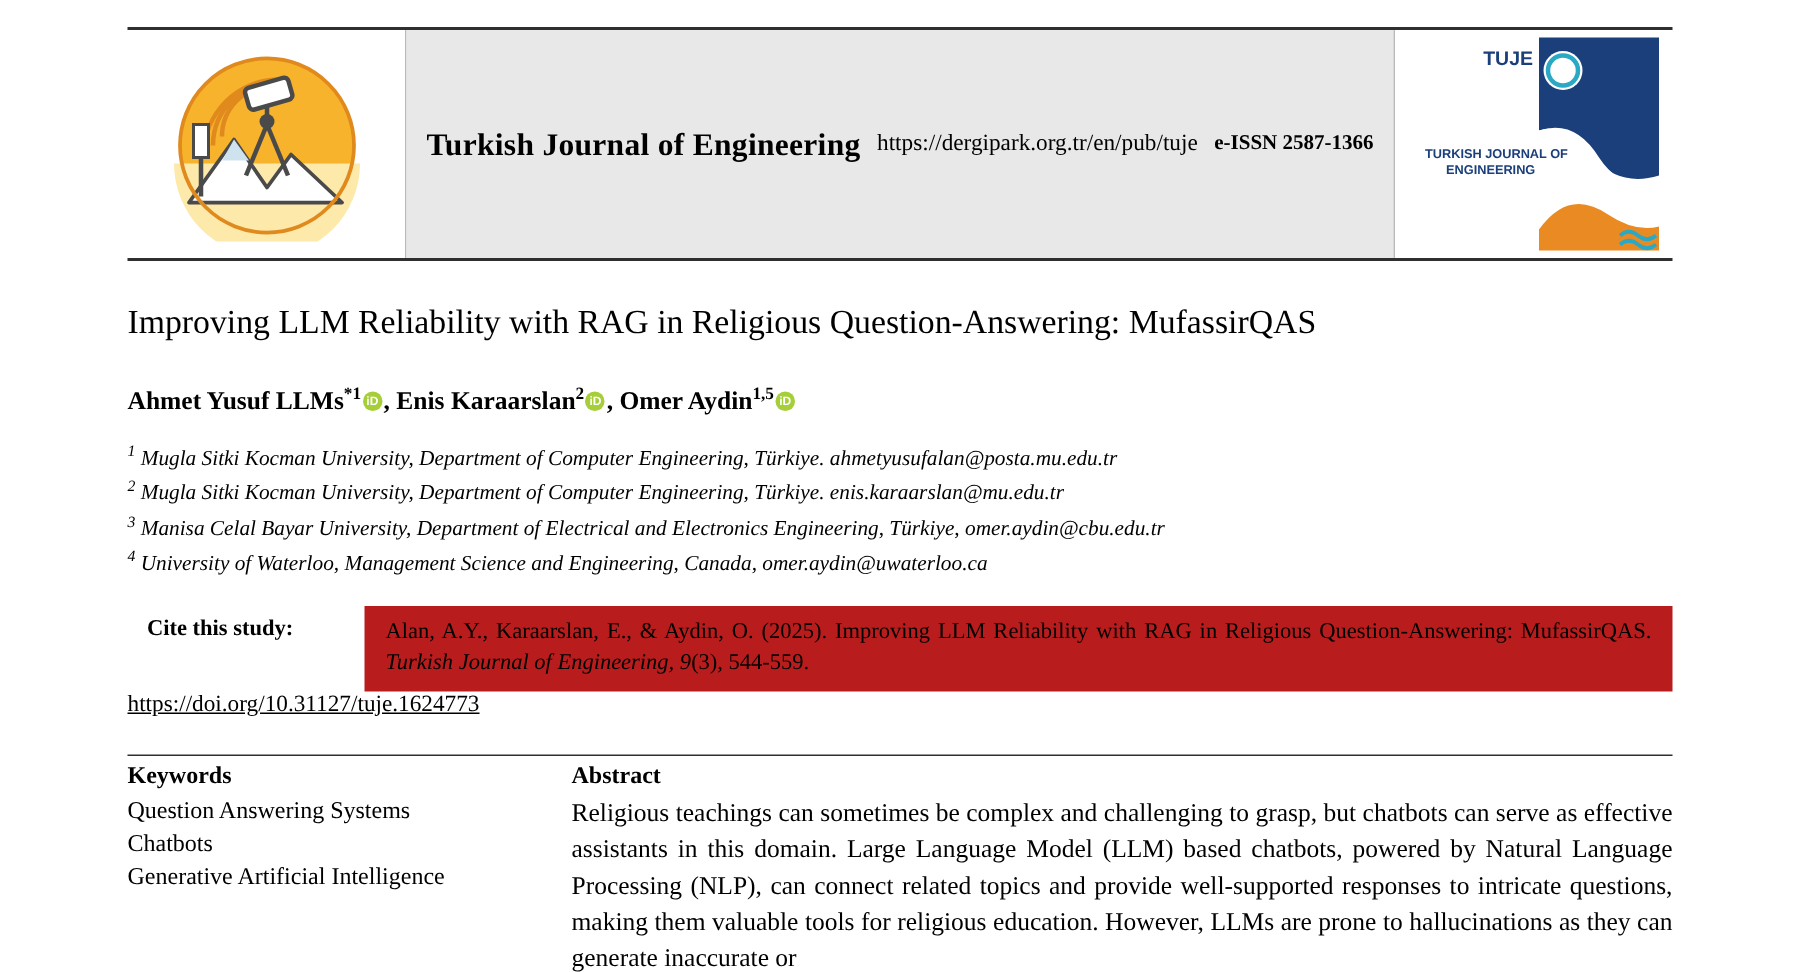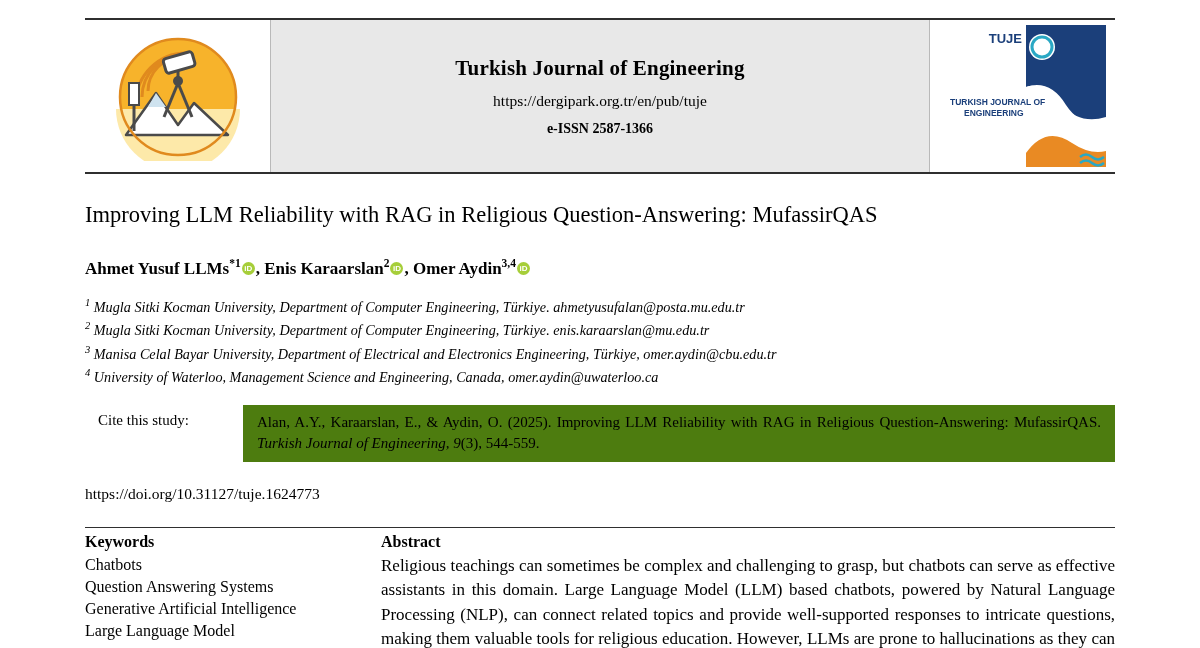--- a/index.html
+++ b/index.html
@@ -36,21 +36,21 @@
     border-right: 1px solid #b9b9b9;
     display: flex;
     align-items: center;
     justify-content: center;
     background: #ffffff;
   }
   .mast-center {
     flex: 1;
     background: #e8e8e8;
     display: flex;
-    flex-direction: column;
+    flex-direction: row;
     align-items: center;
     justify-content: center;
     gap: 11px;
   }
   .mast-title {
     font-family: "Liberation Serif", serif;
     font-weight: bold;
     font-size: 21px;
     letter-spacing: .2px;
   }
@@ -127,34 +127,35 @@
     margin-top: 16px;
     display: flex;
     align-items: stretch;
     font-size: 15px;
   }
   .cite-label {
     width: 158px;
     padding: 7px 0 7px 13px;
     box-sizing: border-box;
     flex: 0 0 158px;
+    font-weight: bold;
   }
   .cite-body {
     flex: 1;
-    background: #4d7c0f;
+    background: #b91c1c;
     padding: 7px 14px 8px 14px;
     box-sizing: border-box;
     text-align: justify;
     line-height: 1.42;
   }
   .cite-body i { font-style: italic; }
 
   .doi {
-    margin-top: 23px;
     font-size: 15.5px;
+    text-decoration: underline;
   }
 
   
   .kw-abs {
     margin-top: 24px;
     border-top: 1.5px solid #2f2f2f;
     display: flex;
     padding-top: 5px;
   }
   .kw-col {
@@ -244,45 +245,44 @@
         </g>
         <text x="20" y="84" font-family="Liberation Sans, sans-serif" font-size="8.5" font-weight="bold" fill="#1b3f7a">TURKISH JOURNAL OF</text>
         <text x="34" y="95" font-family="Liberation Sans, sans-serif" font-size="8.5" font-weight="bold" fill="#1b3f7a">ENGINEERING</text>
       </svg>
     </div>
   </div>
 
   <div class="paper-title">Improving LLM Reliability with RAG in Religious Question-Answering: MufassirQAS</div>
 
   <div class="authors">
-    <span>Ahmet Yusuf LLMs</span><span class="sup">*1</span><span class="orcid"></span><span>, </span><span>Enis Karaarslan</span><span class="sup">2</span><span class="orcid"></span><span>, </span><span>Omer Aydin</span><span class="sup">3,4</span><span class="orcid"></span>
+    <span>Ahmet Yusuf LLMs</span><span class="sup">*1</span><span class="orcid"></span><span>, </span><span>Enis Karaarslan</span><span class="sup">2</span><span class="orcid"></span><span>, </span><span>Omer Aydin</span><span class="sup">1,5</span><span class="orcid"></span>
   </div>
 
   <div class="affiliations">
     <div><span class="sup">1</span> <span>Mugla Sitki Kocman University, Department of Computer Engineering, Türkiye. ahmetyusufalan@posta.mu.edu.tr</span></div>
     <div><span class="sup">2</span> <span>Mugla Sitki Kocman University, Department of Computer Engineering, Türkiye. enis.karaarslan@mu.edu.tr</span></div>
     <div><span class="sup">3</span> <span>Manisa Celal Bayar University, Department of Electrical and Electronics Engineering, Türkiye, omer.aydin@cbu.edu.tr</span></div>
     <div><span class="sup">4</span> <span>University of Waterloo, Management Science and Engineering, Canada, omer.aydin@uwaterloo.ca</span></div>
   </div>
 
   <div class="cite-row">
     <div class="cite-label">Cite this study:</div>
     <div class="cite-body"><span>Alan, A.Y., Karaarslan, E., &amp; Aydin, O. (2025). Improving LLM Reliability with RAG in Religious Question-Answering: MufassirQAS. </span><i>Turkish Journal of Engineering, 9</i><span>(3), 544-559.</span></div>
   </div>
 
   <div class="doi">https://doi.org/10.31127/tuje.1624773</div>
 
   <div class="kw-abs">
     <div class="kw-col">
       <div class="sec-head">Keywords</div>
       <div class="kw-list">
+        <div>Question Answering Systems</div>
         <div>Chatbots</div>
-        <div>Question Answering Systems</div>
         <div>Generative Artificial Intelligence</div>
-        <div>Large Language Model</div>
       </div>
     </div>
     <div class="abs-col">
       <div class="sec-head">Abstract</div>
       <div class="abs-text">Religious teachings can sometimes be complex and challenging to grasp, but chatbots can serve as effective assistants in this domain. Large Language Model (LLM) based chatbots, powered by Natural Language Processing (NLP), can connect related topics and provide well-supported responses to intricate questions, making them valuable tools for religious education. However, LLMs are prone to hallucinations as they can generate inaccurate or</div>
     </div>
   </div>
 
 </div>
 

